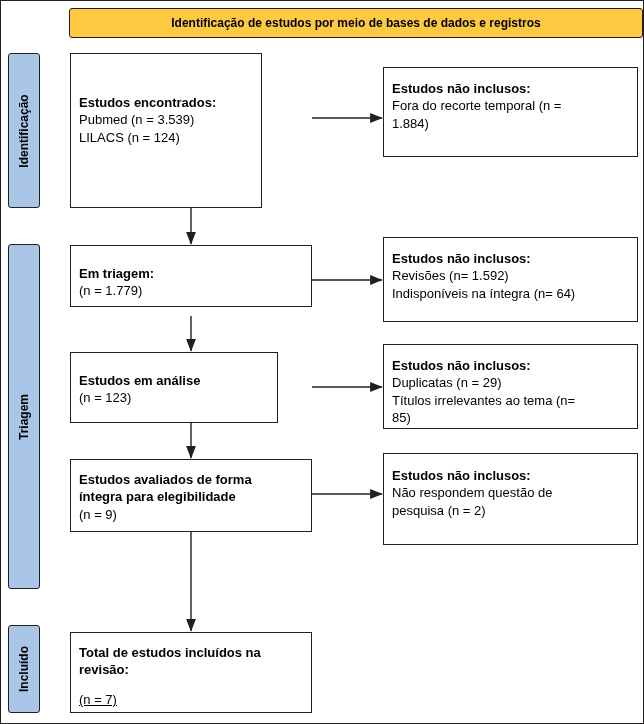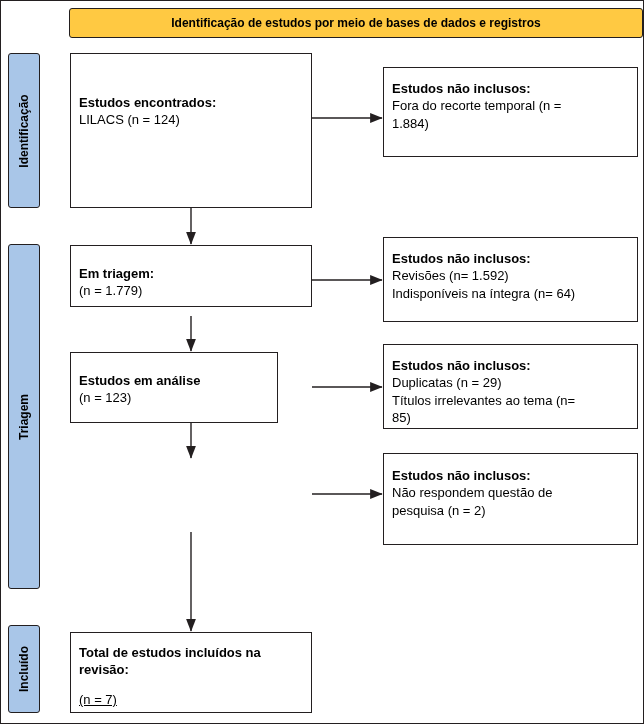--- a/index.html
+++ b/index.html
@@ -115,22 +115,23 @@
   </div>
 
   <div class="stage" style="left:7px; top:243px; width:32px; height:345px;">
     <span>Triagem</span>
   </div>
 
   <div class="stage" style="left:7px; top:624px; width:32px; height:88px;">
     <span>Incluído</span>
   </div>
 
-  <div class="box" style="left:69px; top:52px; width:242px; height:155px; padding-top:40px;">
+  <div class="box" style="left:69px; top:52px; width:192px; height:155px; padding-top:40px;">
     <span class="ttl">Estudos encontrados:</span>
+    <span class="sub">Pubmed (n = 3.539)</span>
     <span class="sub">LILACS (n = 124)</span>
   </div>
 
   <div class="box" style="left:382px; top:66px; width:255px; height:90px; padding-top:12px;">
     <span class="ttl">Estudos não inclusos:</span>
     <span class="sub">Fora do recorte temporal (n =</span>
     <span class="sub">1.884)</span>
   </div>
 
   <div class="box" style="left:69px; top:244px; width:242px; height:62px; padding-top:19px;">
@@ -149,20 +150,25 @@
     <span class="sub">(n = 123)</span>
   </div>
 
   <div class="box" style="left:382px; top:343px; width:255px; height:85px; padding-top:12px;">
     <span class="ttl">Estudos não inclusos:</span>
     <span class="sub">Duplicatas (n = 29)</span>
     <span class="sub">Títulos irrelevantes ao tema (n=</span>
     <span class="sub">85)</span>
   </div>
 
+  <div class="box" style="left:69px; top:458px; width:242px; height:73px; padding-top:11px;">
+    <span class="ttl">Estudos avaliados de forma</span>
+    <span class="ttl">íntegra para elegibilidade</span>
+    <span class="sub">(n = 9)</span>
+  </div>
 
   <div class="box" style="left:382px; top:452px; width:255px; height:92px; padding-top:13px;">
     <span class="ttl">Estudos não inclusos:</span>
     <span class="sub">Não respondem questão de</span>
     <span class="sub">pesquisa (n = 2)</span>
   </div>
 
   <div class="box" style="left:69px; top:631px; width:242px; height:81px; padding-top:11px;padding-left:8px;">
     <span class="ttl">Total de estudos incluídos na</span>
     <span class="ttl">revisão:</span>

